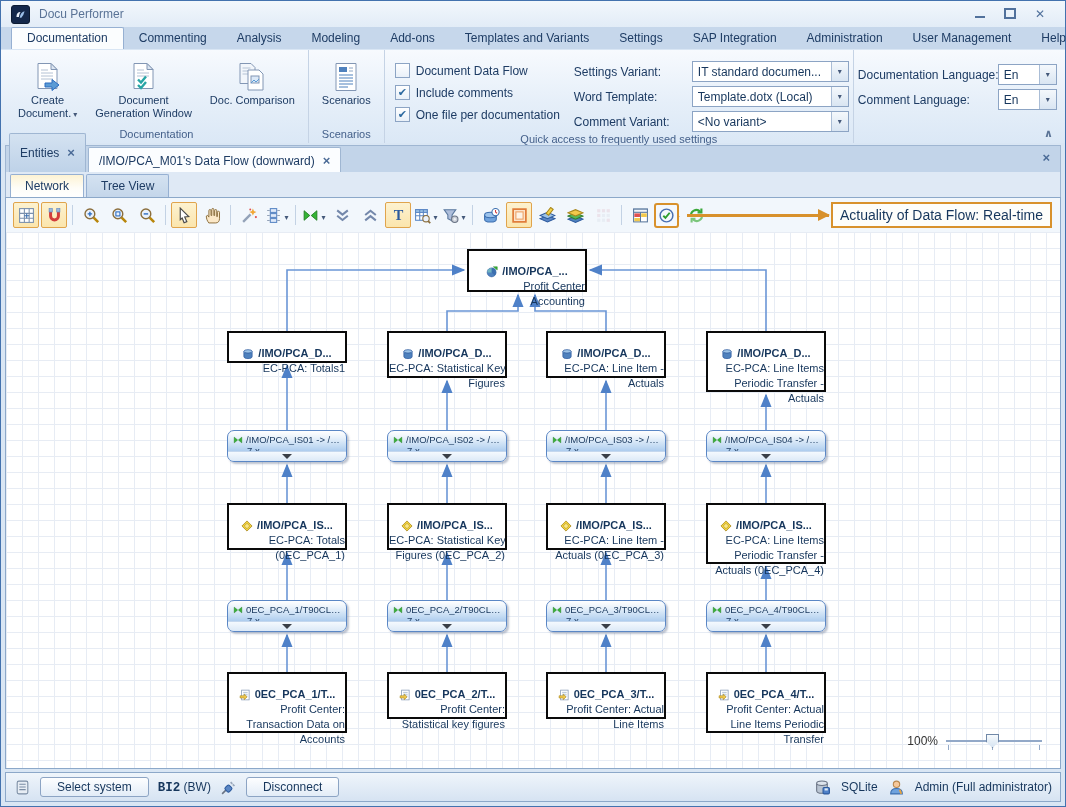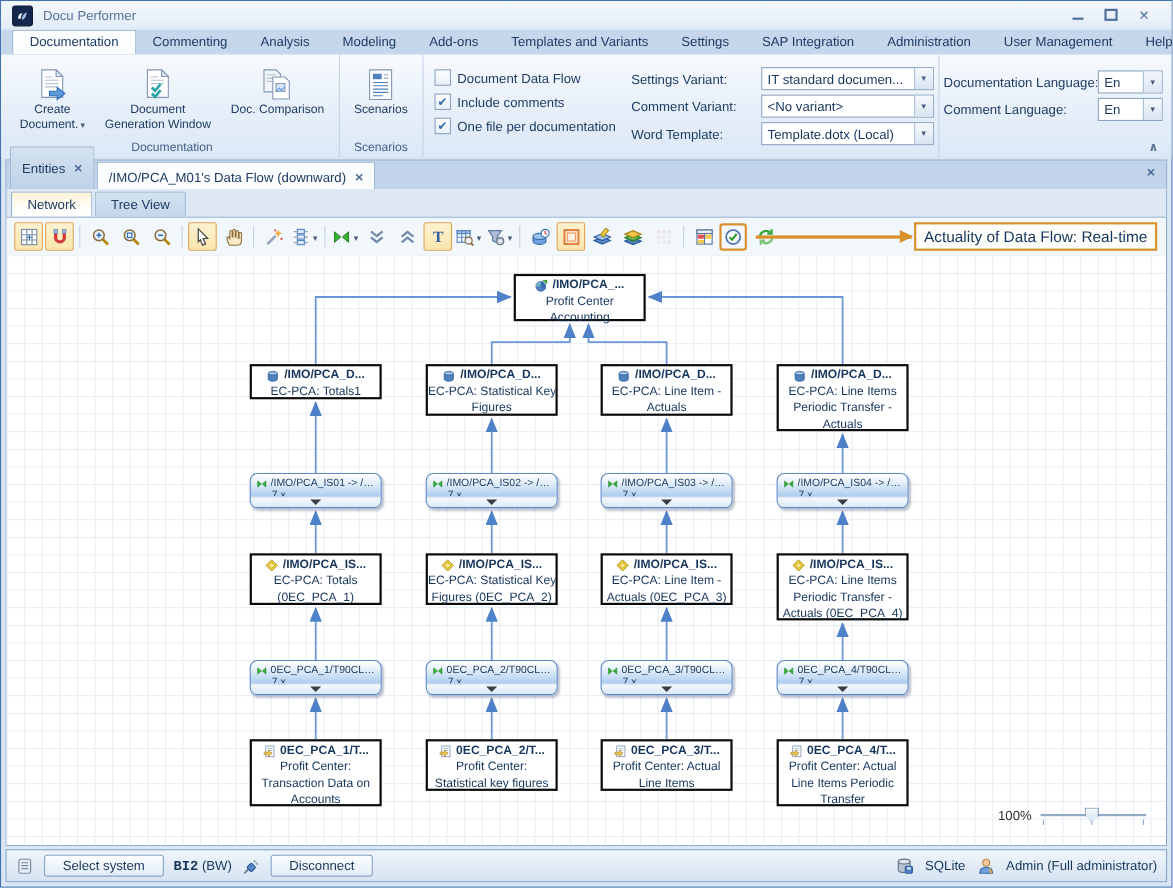--- a/index.html
+++ b/index.html
@@ -66,21 +66,21 @@
   .tbsep{width:1px;height:20px;background:#c3d2e4;margin:0 4px;display:inline-block;}
   .annotation{position:absolute;left:648px;top:4px;right:8px;display:flex;align-items:center;}
   .annframe{border:2px solid #d8912c;border-radius:3px;padding:2px;display:inline-flex;background:#f4f8fd;}
   .annframe svg{width:17px;height:17px;display:block;}
   .annarrow{flex:1;height:3px;background:#d8912c;margin:0 0 0 8px;position:relative;}
   .annarrow::after{content:"";position:absolute;right:-1px;top:-5px;border-left:12px solid #d8912c;border-top:6.5px solid transparent;border-bottom:6.5px solid transparent;}
   .annlabel{border:2px solid #d8912c;background:#fdfdfa;color:#16365c;font-size:14px;padding:3px 7px;white-space:nowrap;margin-left:2px;}
   .canvas{position:relative;flex:1;background-color:#fff;background-image:linear-gradient(to right,#e7ecf4 1px,transparent 1px),linear-gradient(to bottom,#e7ecf4 1px,transparent 1px);background-size:16px 16px;overflow:hidden;}
   #edges{position:absolute;left:0;top:0;z-index:0;}
   .edge{fill:none;stroke:#6b96d6;stroke-width:1.6;}
-  .gnode{position:absolute;z-index:1;background:#fff;border:2px solid #0a0a0a;box-sizing:border-box;font-size:11px;line-height:15px;color:#16365c;text-align:center;padding-top:1px;}
+  .gnode{position:absolute;z-index:1;background:#fff;border:2px solid #0a0a0a;box-sizing:border-box;font-size:11px;line-height:15px;color:#16365c;text-align:right;padding-top:13px;}
   .ghead{display:flex;align-items:center;justify-content:center;gap:4px;font-weight:bold;height:15px;white-space:nowrap;overflow:hidden;}
   .nicon svg{width:12px;height:12px;display:block;}
   .gline{white-space:nowrap;overflow:hidden;}
   .tnode{position:absolute;z-index:1;box-sizing:border-box;border:1px solid #5b87c5;border-radius:7px;background:linear-gradient(180deg,#ffffff,#e9f2fb 22%,#bad5f1 58%,#9dc1ea 78%,#bad5f1);box-shadow:2px 2px 2px rgba(110,125,150,.45);font-size:9.5px;color:#16365c;padding:3px 4px 10px 5px;}
   .trow{display:flex;align-items:center;gap:3px;white-space:nowrap;overflow:hidden;}
   .trow .tbicon svg{width:10px;height:10px;}
   .tname{overflow:hidden;text-overflow:ellipsis;}
   .tver{padding-left:14px;line-height:11px;}
   .tgrip{position:absolute;left:0;right:0;bottom:0;height:9px;border-top:1px solid #c4d7ee;background:linear-gradient(#f4f9fe,#dcE9f7);border-radius:0 0 6px 6px;}
   .tgrip::after{content:"";position:absolute;left:50%;top:2px;margin-left:-5px;border:5px solid transparent;border-top:5px solid #3a3f47;border-bottom:none;}
@@ -213,35 +213,36 @@
           </div>
         <div class="fcol">
             <div class="frow">
               <span class="flab">Settings Variant:</span>
               <div class="combo">
                 <span class="cval">IT standard documen...</span>
                 <span class="carrow"></span>
               </div>
             </div>
             <div class="frow">
+              <span class="flab">Word Template:</span>
+              <div class="combo">
+                <span class="cval">Template.dotx (Local)</span>
+                <span class="carrow"></span>
+              </div>
+            </div>
+            <div class="frow">
               <span class="flab">Comment Variant:</span>
               <div class="combo">
                 <span class="cval">&lt;No variant&gt;</span>
                 <span class="carrow"></span>
               </div>
             </div>
-            <div class="frow">
-              <span class="flab">Word Template:</span>
-              <div class="combo">
-                <span class="cval">Template.dotx (Local)</span>
-                <span class="carrow"></span>
-              </div>
-            </div>
           </div>
       </div>
+      <div class="rgl">Quick access to frequently used settings</div>
     </div>
     <div class="rgroup" style="border-right:none;flex:1;">
       <div class="rgc">
           <div class="fcol" style="padding-top:6px;">
             <div class="frow">
               <span class="flab wide">Documentation Language:</span>
               <div class="combo small">
                 <span class="cval">En</span>
                 <span class="carrow"></span>
               </div>

